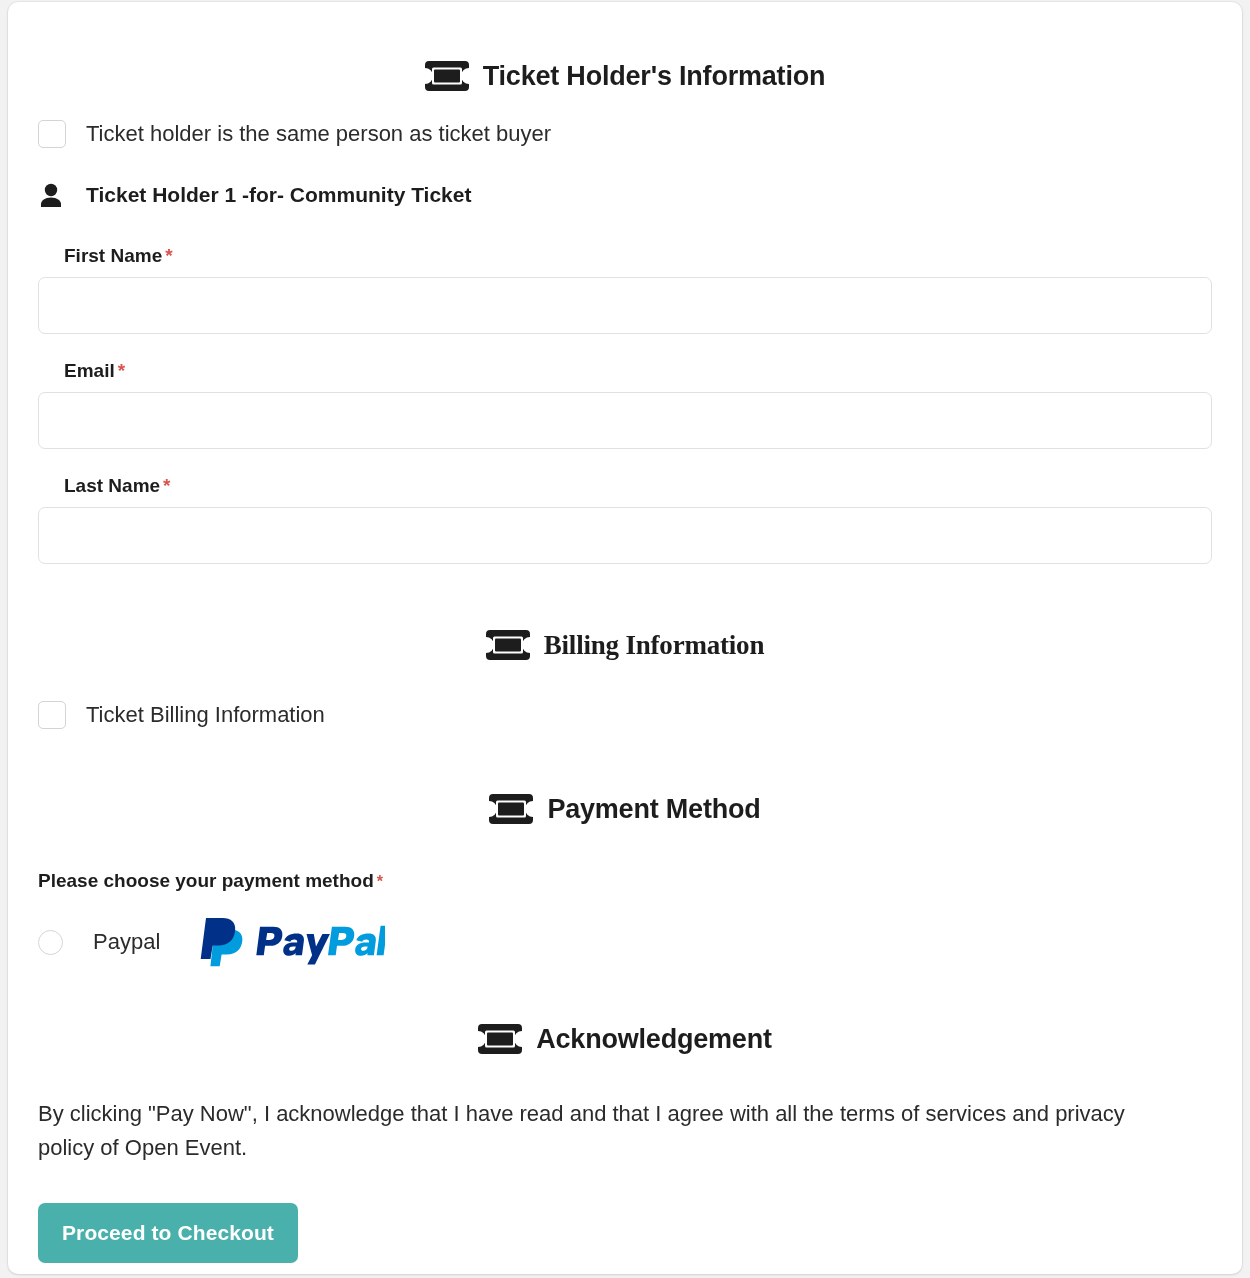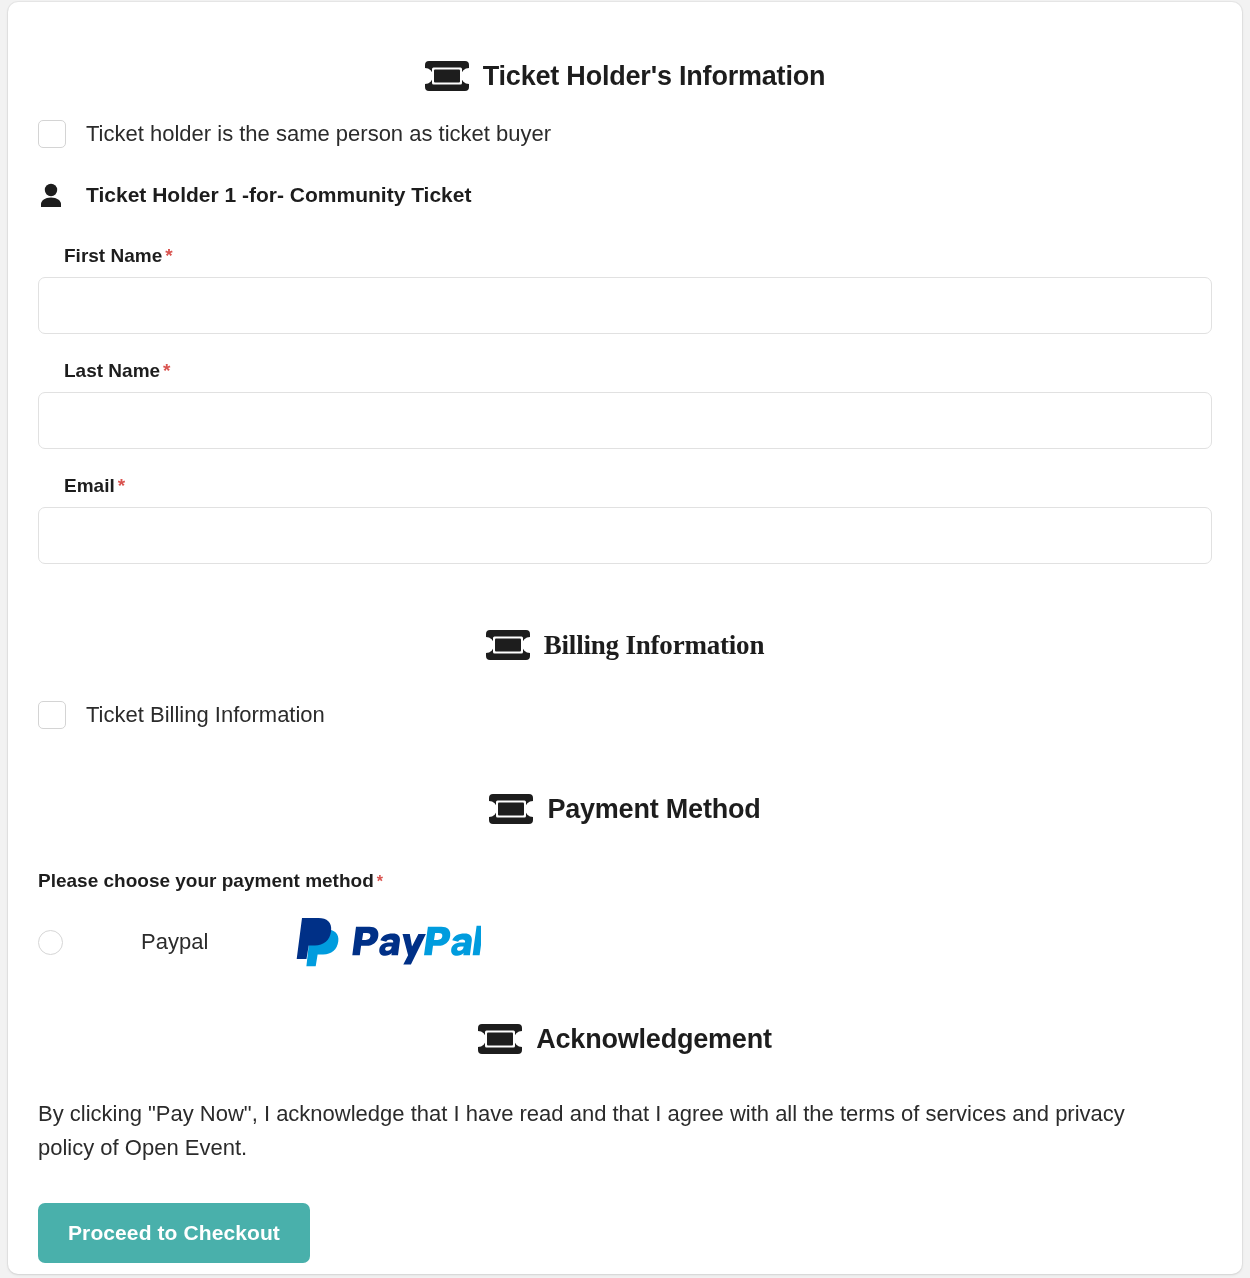--- a/index.html
+++ b/index.html
@@ -166,21 +166,21 @@
 
   .checkout-btn {
     display: inline-block;
     background: #49b0ab;
     color: #ffffff;
     font-size: 21px;
     font-weight: bold;
     font-family: "Liberation Sans", sans-serif;
     border: none;
     border-radius: 7px;
-    padding: 18px 30px;
+    padding: 18px 24px;
     cursor: pointer;
     letter-spacing: 0.1px;
   }
 </style>
 </head>
 <body>
 
 <div class="page-card">
   <div class="inner">
 
@@ -219,29 +219,29 @@
     <div class="field" style="margin-top:37px;">
       <label class="field-label">
         <span>First Name</span><span class="req">*</span>
       </label>
       <input class="text-input" type="text" placeholder="" style="">
     </div>
 
     
     <div class="field" style="margin-top:26px;">
       <label class="field-label">
-        <span>Last Name</span><span class="req">*</span>
+        <span>Email</span><span class="req">*</span>
       </label>
       <input class="text-input" type="text" placeholder="" style="">
     </div>
 
     
     <div class="field" style="margin-top:26px;">
       <label class="field-label">
-        <span>Email</span><span class="req">*</span>
+        <span>Last Name</span><span class="req">*</span>
       </label>
       <input class="text-input" type="text" placeholder="" style="">
     </div>
 
     
     <div class="section-head" style="margin-top:65px;font-family:Liberation Serif, serif;">
       <span class="rule left"></span>
       <span class="head-inner">
         <span class="ticket-icon">
           <svg viewBox="0 0 44 30" width="44" height="30" aria-hidden="true">
@@ -273,21 +273,21 @@
         </span>
         <span class="section-title">Payment Method</span>
       </span>
       <span class="rule right"></span>
     </div>
 
     <div style="margin-top:45px;">
       <span class="pay-label">Please choose your payment method</span><span class="req">*</span>
     </div>
 
-    <div class="radio-row" style="margin-top:24px;gap:48px;">
+    <div class="radio-row" style="margin-top:24px;">
       <span class="radio"></span>
       <span class="radio-text">Paypal</span>
       <span class="paypal-logo">
         <svg viewBox="0 0 185 52" width="185" height="52" aria-hidden="true">
 
           <path fill="#009cde" d="M14.5 13.5h16.2c7.6 0 12.6 4 11.6 11.8-1.1 8.5-6.9 13.2-15.1 13.2h-5.6l-1.9 11.8h-9.3l4.1-36.8z"></path>
 
           <path fill="#003087" d="M6 2h16.6c8.2 0 13.6 4.3 12.5 12.9C34 24.2 27.7 29.4 18.8 29.4h-6.1L10.5 43H0.7L6 2z"></path>
 
           <g fill="#003087">

